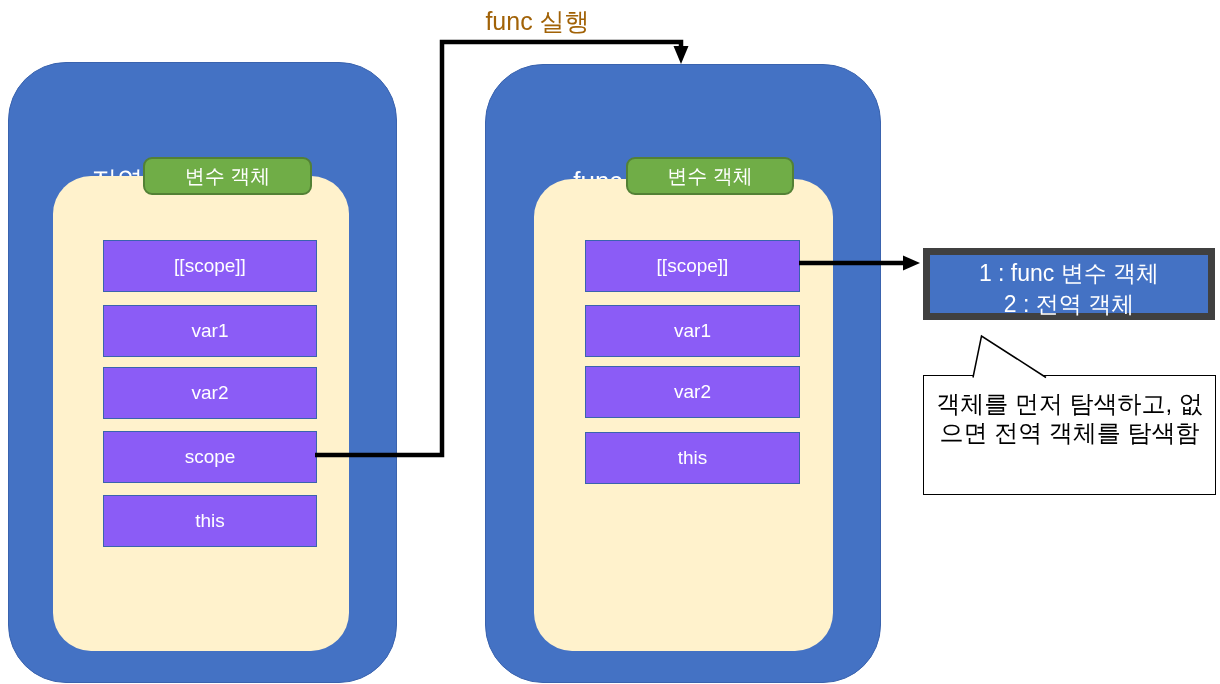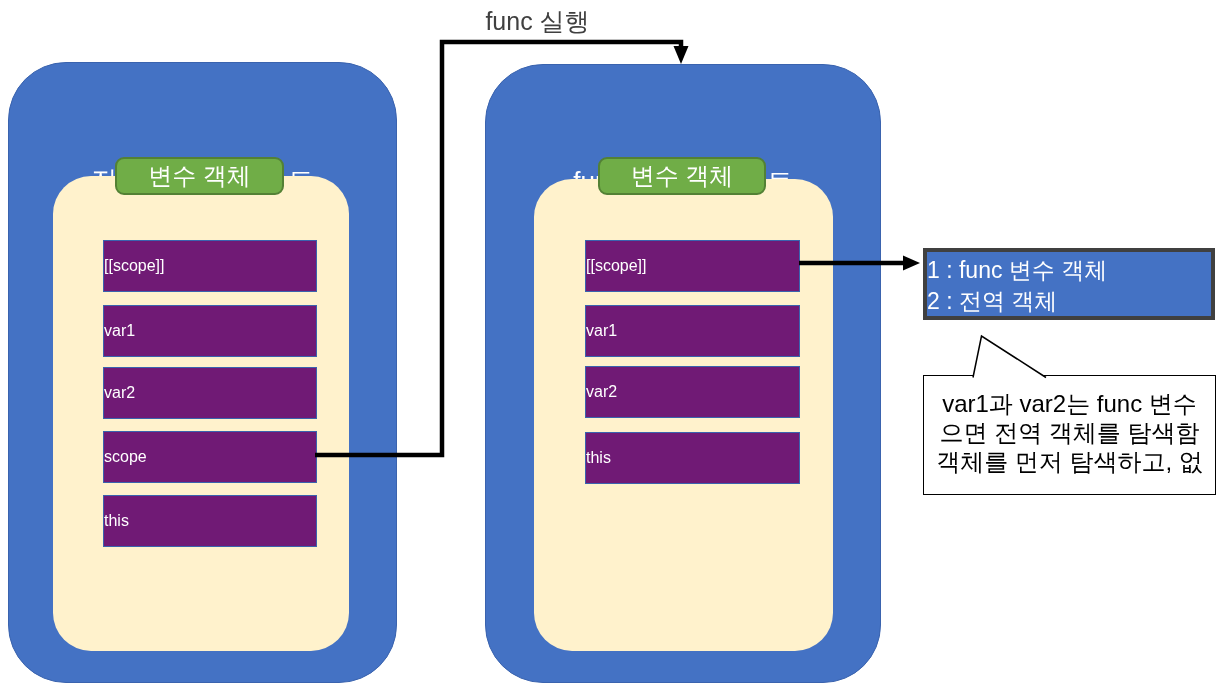--- a/index.html
+++ b/index.html
@@ -12,35 +12,35 @@
 
   .card-title{position:absolute;left:0;width:100%;text-align:center;color:#ffffff;font-size:26px;white-space:nowrap;}
   .card-left .card-title{top:100px;}
   .card-right .card-title{top:99px;}
 
   .inner-panel{position:absolute;background:#FFF2CC;border-radius:38px;}
   .card-left .inner-panel{left:44px;top:113px;width:296px;height:475px;}
   .card-right .inner-panel{left:48px;top:114px;width:299px;height:472px;}
 
   .vo-badge{position:absolute;background:#70AD47;border:2px solid #538135;border-radius:9px;box-sizing:border-box;
-            color:#fff;font-size:24px;text-align:center;line-height:34px;z-index:2;}
+            color:#fff;font-size:20px;text-align:center;line-height:34px;z-index:2;margin-left:28px;}
   .card-left .vo-badge{left:106px;top:94px;width:169px;height:38px;}
   .card-right .vo-badge{left:112px;top:92px;width:168px;height:38px;}
 
-  .vo-item{position:absolute;background:#701a75;border:1px solid #3A63AE;box-sizing:border-box;
-           color:#fff;font-size:16px;text-align:left;line-height:50px;}
+  .vo-item{position:absolute;background:#8b5cf6;border:1px solid #3A63AE;box-sizing:border-box;
+           color:#fff;font-size:19px;text-align:center;line-height:50px;}
   .card-left .vo-item{left:94px;width:214px;height:52px;}
   .card-right .vo-item{left:99px;width:215px;height:52px;}
 
-  .float-label{position:absolute;color:#404040;font-size:25px;text-align:center;white-space:nowrap;}
+  .float-label{position:absolute;color:#a16207;font-size:25px;text-align:center;white-space:nowrap;}
   .label-func-exec{left:455px;top:5px;width:165px;}
   .label-scope-chain{left:967px;top:196px;width:200px;font-size:24px;}
 
-  .scope-box{position:absolute;left:923px;top:248px;width:292px;height:72px;background:#4472C4;border:4px solid #404040;
-             box-sizing:border-box;color:#fff;font-size:23px;line-height:31px;padding-top:3px;}
+  .scope-box{position:absolute;left:923px;top:248px;width:292px;height:72px;background:#4472C4;border:7px solid #404040;
+             box-sizing:border-box;color:#fff;font-size:23px;text-align:center;line-height:31px;padding-top:3px;}
 
   .callout-box{position:absolute;left:923px;top:375px;width:293px;height:120px;background:#ffffff;border:1.5px solid #000;
                box-sizing:border-box;color:#000;font-size:24px;text-align:center;line-height:29px;padding-top:13px;}
 
   .arrow-layer{position:absolute;left:0;top:0;width:1220px;height:684px;z-index:10;pointer-events:none;}
 </style>
 </head>
 <body>
 
 <div class="canvas">
@@ -67,23 +67,22 @@
   </div>
 
   <div class="float-label label-func-exec">func 실행</div>
 
   <div class="scope-box">
     <div>1 : func 변수 객체</div>
     <div>2 : 전역 객체</div>
   </div>
 
   <div class="callout-box">
-    <div>var1과 var2는 func 변수</div>
+    <div>객체를 먼저 탐색하고, 없</div>
     <div>으면 전역 객체를 탐색함</div>
-    <div>객체를 먼저 탐색하고, 없</div>
   </div>
 
   <svg class="arrow-layer" viewBox="0 0 1220 684" xmlns="http://www.w3.org/2000/svg">
     <path d="M315,455 L442,455 L442,42 L681,42 L681,47" fill="none" stroke="#000000" stroke-width="4.5"></path>
     <polygon points="681,64 673.5,46 688.5,46" fill="#000000"></polygon>
     <path d="M799,263 L905,263" fill="none" stroke="#000000" stroke-width="4.5"></path>
     <polygon points="920,263 903,255.5 903,270.5" fill="#000000"></polygon>
     <path d="M973,377.5 L981.5,336 L1046,377.5" fill="#ffffff" stroke="#000000" stroke-width="1.5"></path>
   </svg>
 

